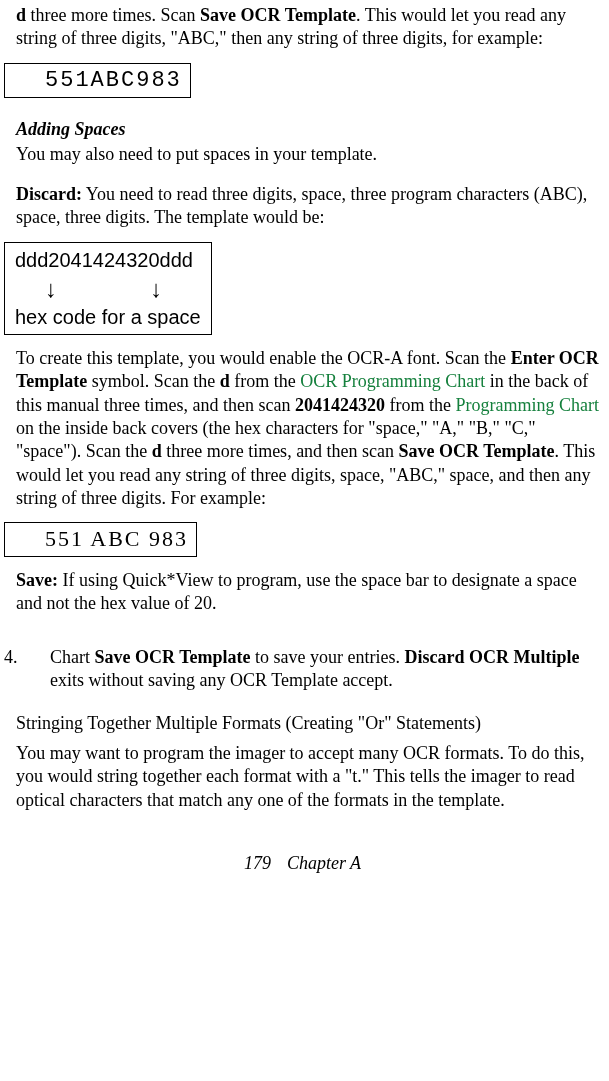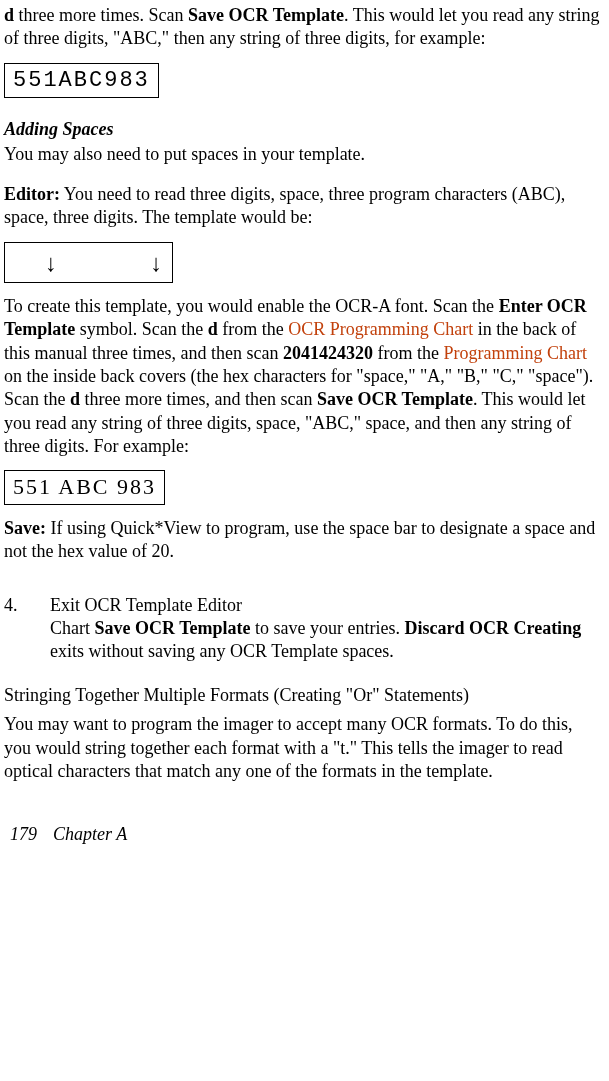--- a/index.html
+++ b/index.html
@@ -5,54 +5,55 @@
   body {
     font-family: "Times New Roman", Times, serif;
     font-size: 18px;
     line-height: 1.3;
     margin: 0;
     padding: 4px 8px 20px 4px;
     width: 609px;
     box-sizing: border-box;
     color: #000;
   }
-  p { margin: 0 0 6px 0; }
+  p { margin: 0 0 6px 12px; }
   .bold { font-weight: bold; }
-  .link { color: #c2410c; }
+  .link { color: #15803d; }
   .img-box {
     border: 1px solid #000;
     display: inline-block;
     padding: 4px 8px;
     margin: 6px 0 12px 0;
     font-family: monospace;
     background: #fff;
   }
   .ocr-font {
     font-family: "OCR A Extended", "Courier New", monospace;
     letter-spacing: 2px;
     font-size: 22px;
     line-height: 1.1;
+    margin-left: 32px;
   }
   .hex-box {
     border: 1px solid #000;
     display: inline-block;
     padding: 4px 10px 4px 10px;
     margin: 6px 0 12px 0;
     font-family: Arial, sans-serif;
     font-size: 20px;
     line-height: 1.3;
   }
   .hex-box .arrows { letter-spacing: 0; padding-left: 30px; font-size: 24px;}
   .section-head { font-weight: bold; margin-top: 8px; margin-bottom:2px;font-style:italic; }
   .step { display:flex; margin-top:14px; margin-bottom:10px;}
   .step .num { width:46px; flex-shrink:0;}
   .step .body { }
   .footer {
     display:flex;
-    justify-content:flex-start;
+    justify-content:center;
     font-style: italic;
     margin-top: 40px;
     padding: 0 6px;
   }
   .footer .right { font-style: italic; margin-left: 16px; }
   .spacerp { height:10px; }
 </style>
 </head>
 <body>
 
@@ -65,47 +66,48 @@
 <div class="img-box">
   <span class="ocr-font">551ABC983</span>
 </div>
 
 <p class="section-head">Adding Spaces</p>
 <p>You may also need to put spaces in your template.</p>
 
 <div class="spacerp"></div>
 
 <p>
-  <span class="bold">Editor:</span><span> You need to read three digits, space, three program characters (ABC), space, three digits. The template would be:</span>
+  <span class="bold">Discard:</span><span> You need to read three digits, space, three program characters (ABC), space, three digits. The template would be:</span>
 </p>
 
 <div class="hex-box">
+  <div>ddd2041424320ddd</div>
   <div class="arrows" style="white-space:pre;">↓              ↓</div>
+  <div>hex code for a space</div>
 </div>
 
 <p>
   <span>To create this template, you would enable the OCR-A font. Scan the </span><span class="bold">Enter OCR Template</span><span> symbol. Scan the </span><span class="bold">d</span><span> from the </span><span class="link">OCR Programming Chart</span><span> in the back of this manual three times, and then scan </span><span class="bold">2041424320</span><span> from the </span><span class="link">Programming Chart</span><span> on the inside back covers (the hex charac­ters for "space," "A," "B," "C," "space"). Scan the </span><span class="bold">d</span><span> three more times, and then scan </span><span class="bold">Save OCR Template</span><span>. This would let you read any string of three digits, space, "ABC," space, and then any string of three digits. For example:</span>
 </p>
 
 <div class="img-box">
   <span class="ocr-font" style="white-space:pre;font-family:Liberation Serif, serif;">551 ABC 983</span>
 </div>
 
 <p>
   <span class="bold">Save:</span><span> If using Quick*View to program, use the space bar to designate a space and not the hex value of 20.</span>
 </p>
 
 <div class="spacerp"></div>
 
 <div class="step">
   <div class="num">4.</div>
   <div class="body">
-    <div>Exit OCR Template Editor</div>
     <div>
-      <span>Chart </span><span class="bold">Save OCR Template</span><span> to save your entries. </span><span class="bold">Discard OCR Creating</span><span> exits without saving any OCR Template spaces.</span>
+      <span>Chart </span><span class="bold">Save OCR Template</span><span> to save your entries. </span><span class="bold">Discard OCR Multiple</span><span> exits without saving any OCR Template accept.</span>
     </div>
   </div>
 </div>
 
 <div class="spacerp"></div>
 
 <p>Stringing Together Multiple Formats (Creating "Or" Statements)</p>
 <p>You may want to program the imager to accept many OCR formats. To do this, you would string together each format with a "t." This tells the imager to read optical characters that match any one of the formats in the template.</p>
 
 <div class="footer">

